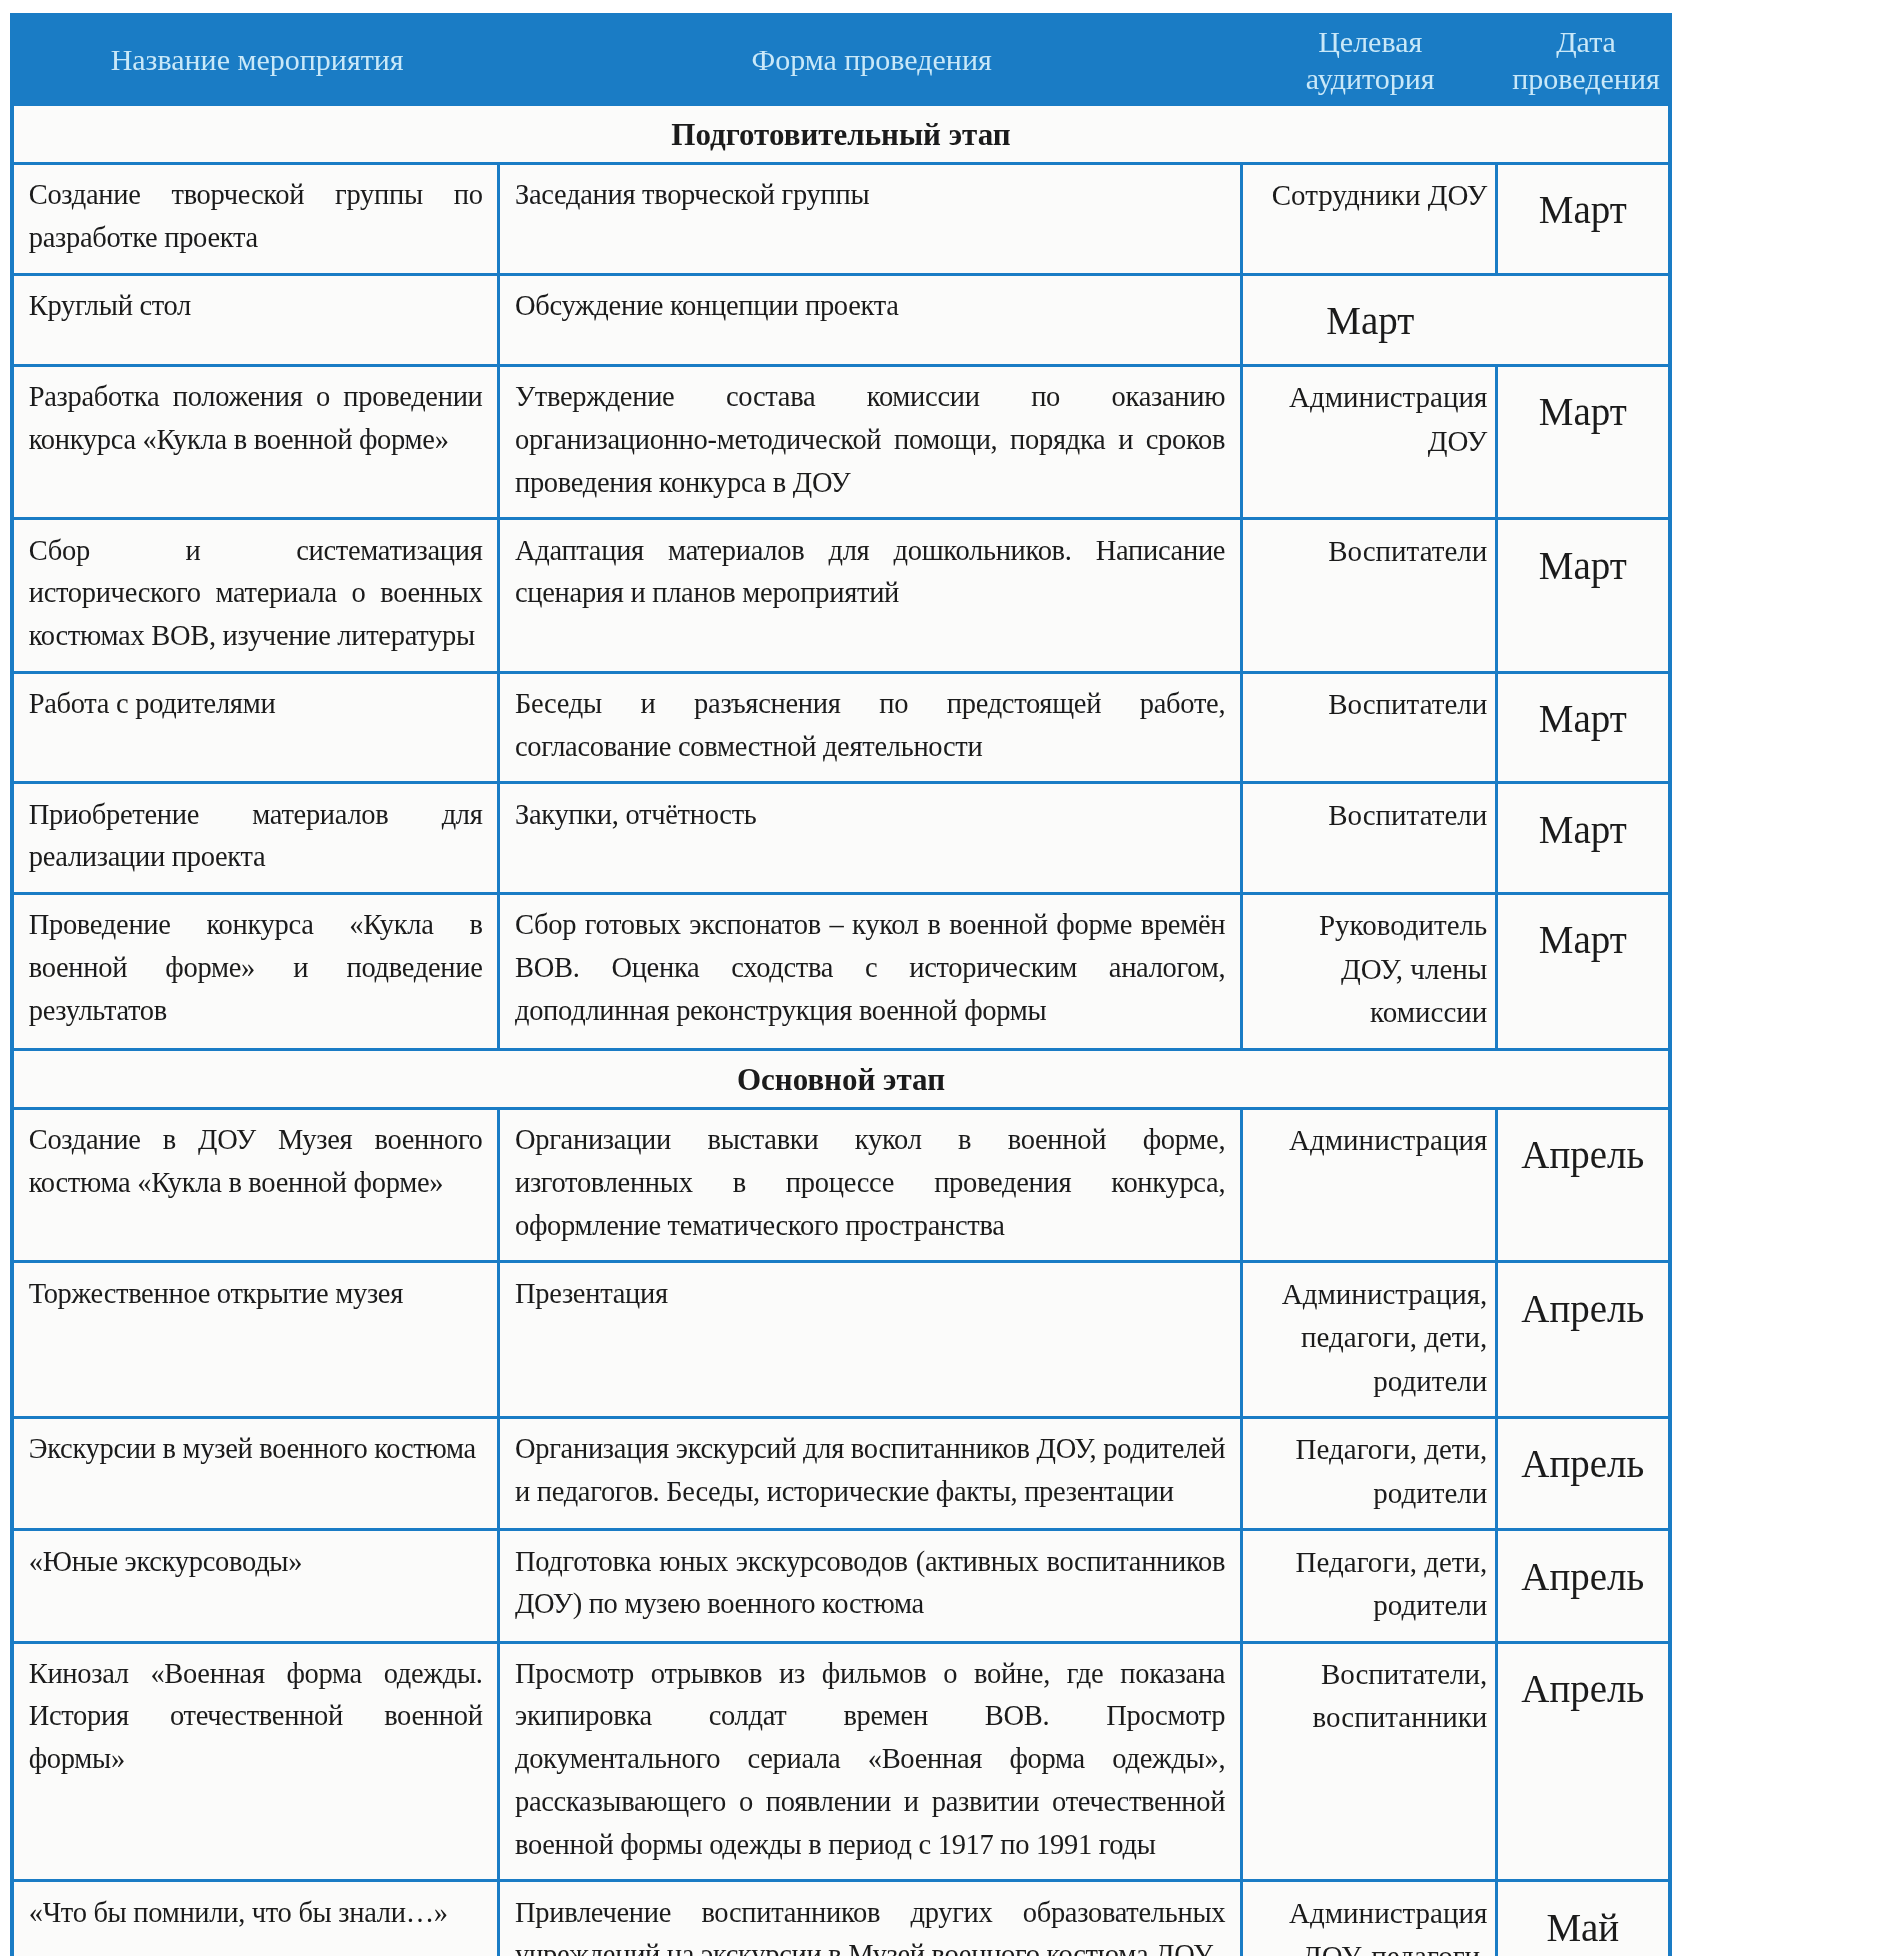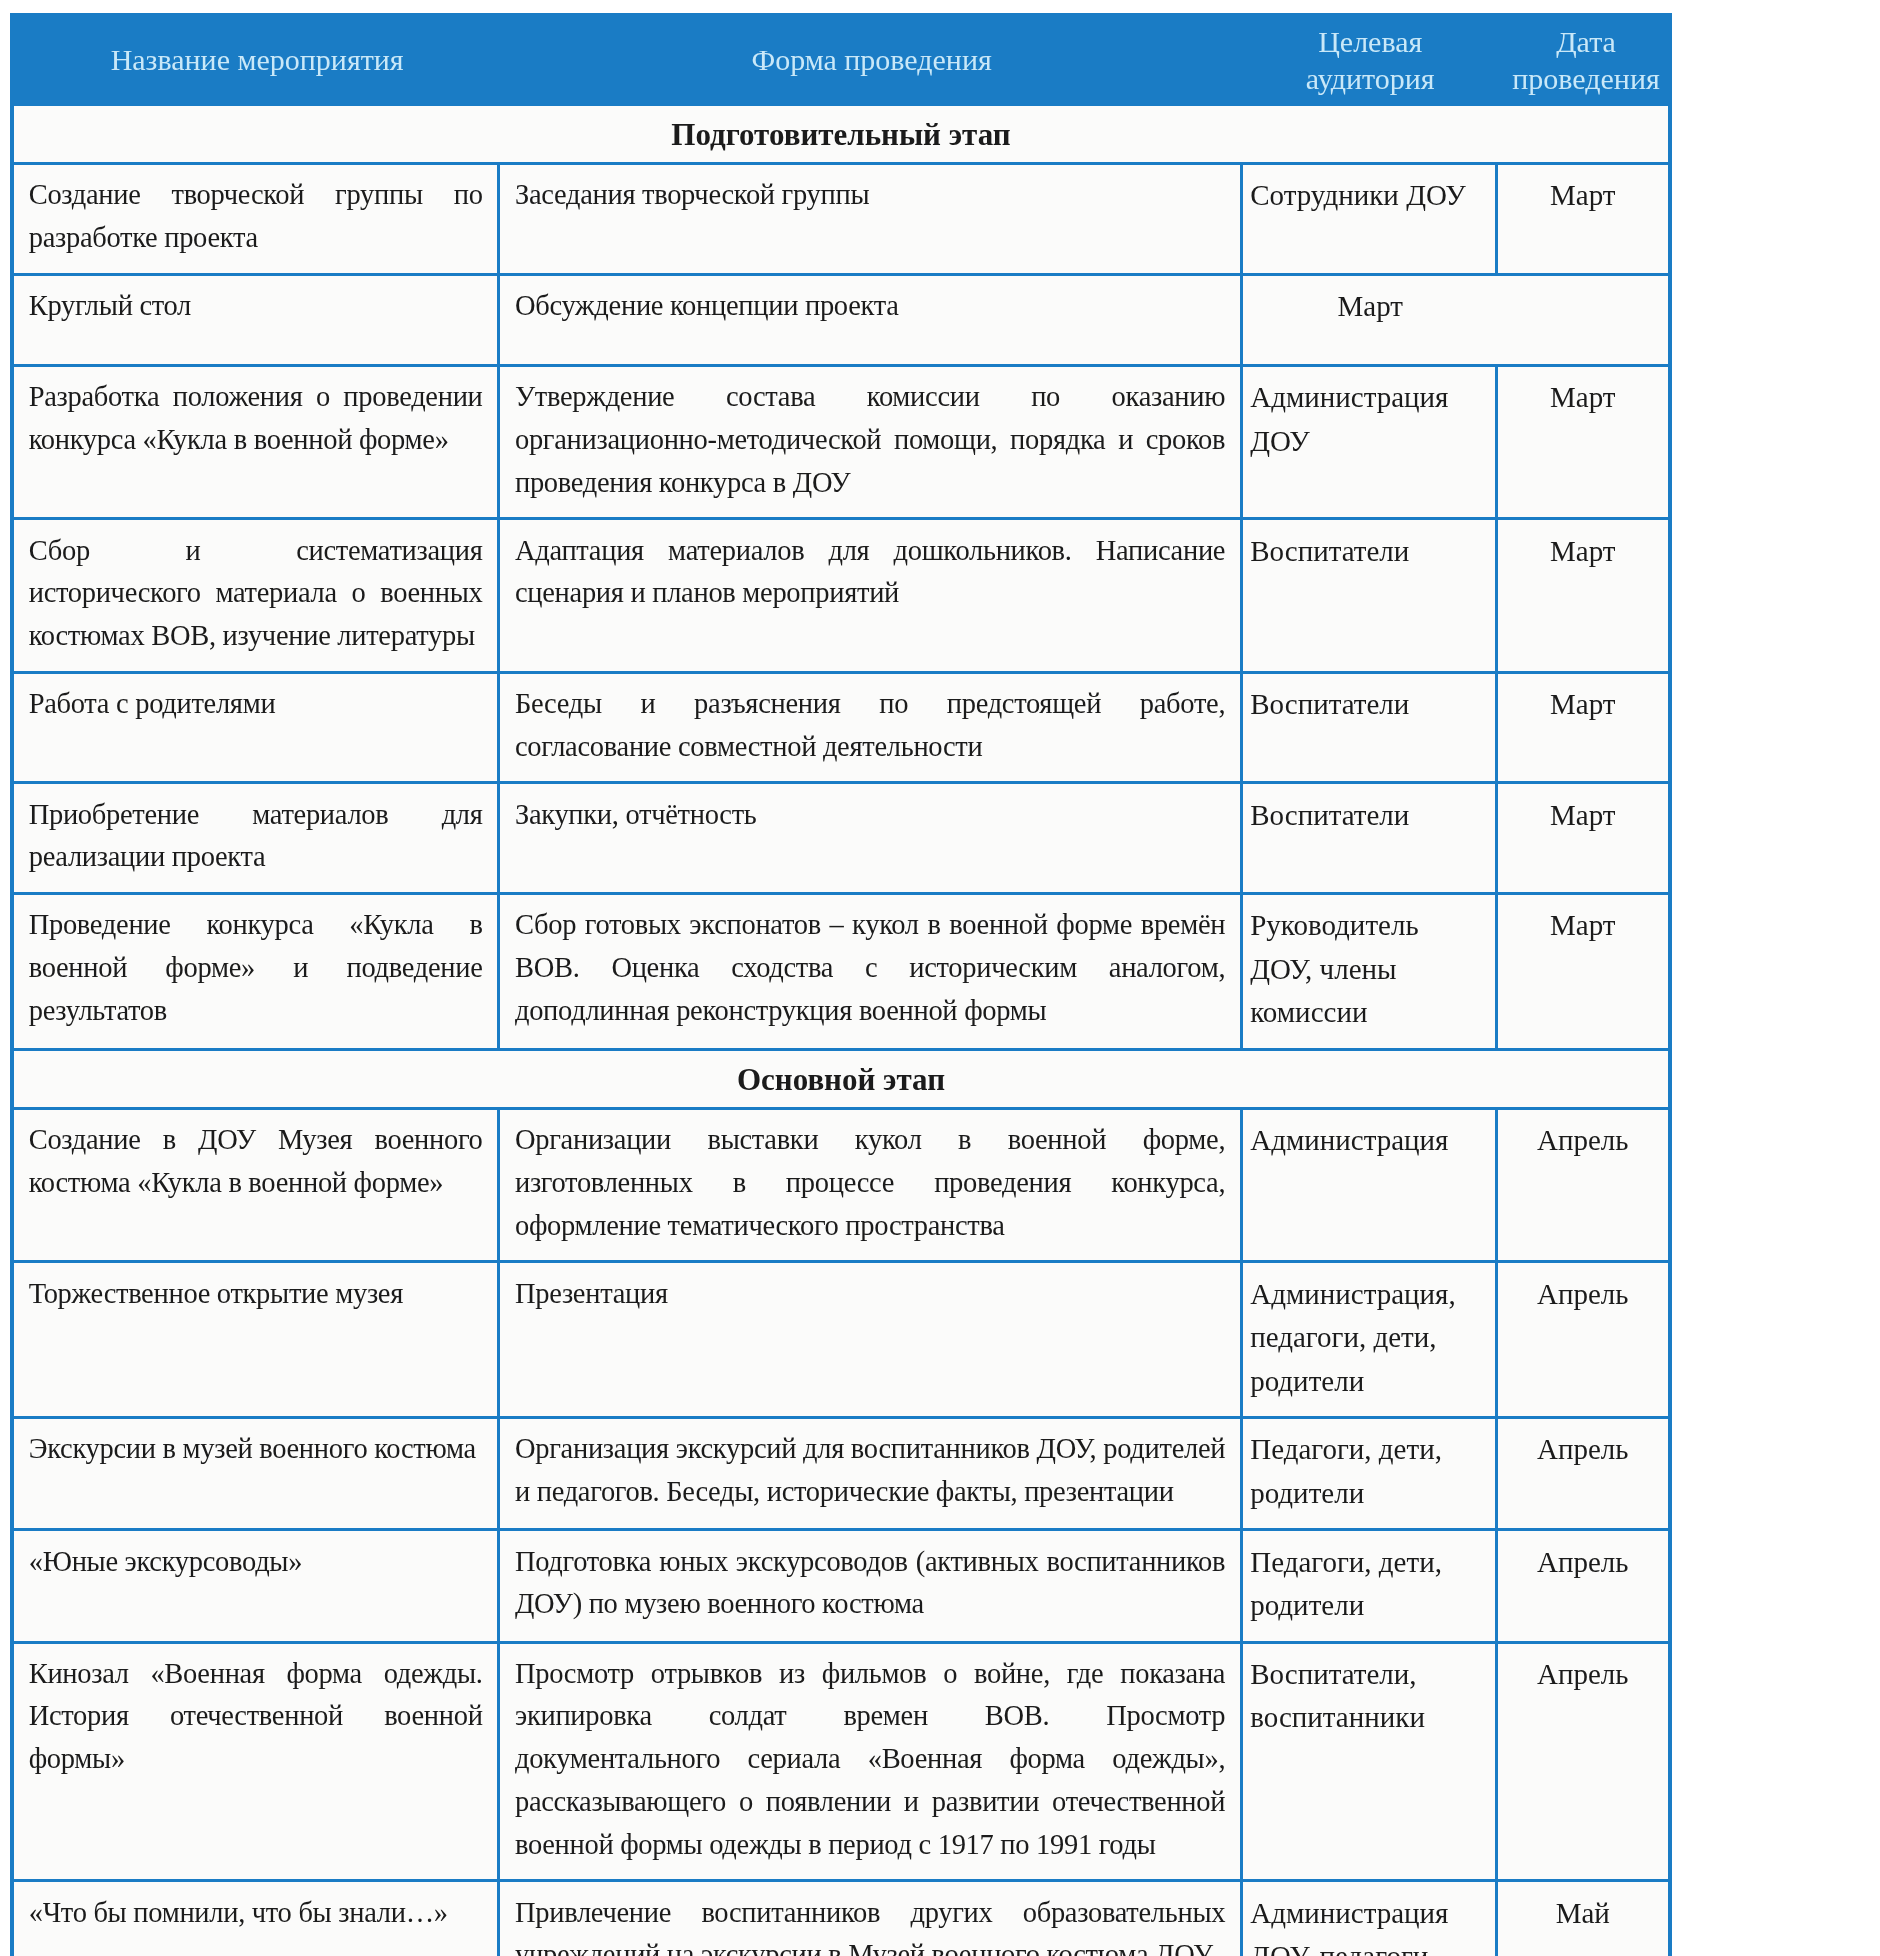--- a/index.html
+++ b/index.html
@@ -60,31 +60,32 @@
     padding: 9.2px 14.7px 13px;
     font-size: 28.5px;
     line-height: 1.5;
     letter-spacing: -0.3px;
   }
   .c1, .c2 {
     text-align: justify;
     border-right: 3.7px solid #1a7cc5;
   }
   .c3 {
-    text-align: left;
+    text-align: right;
     border-right: 3.7px solid #1a7cc5;
     font-size: 29px;
     letter-spacing: 0;
     padding-left: 7.3px;
     padding-right: 7.3px;
   }
   .c4 {
     text-align: center;
-    font-size: 29px;
+    font-size: 39px;
     letter-spacing: 0;
+    margin-top: 7px;
   }
 </style>
 </head>
 <body>
 
 <div class="page">
   <div class="tbl">
 
     <div class="thead">
       <div class="th">Название мероприятия</div>

